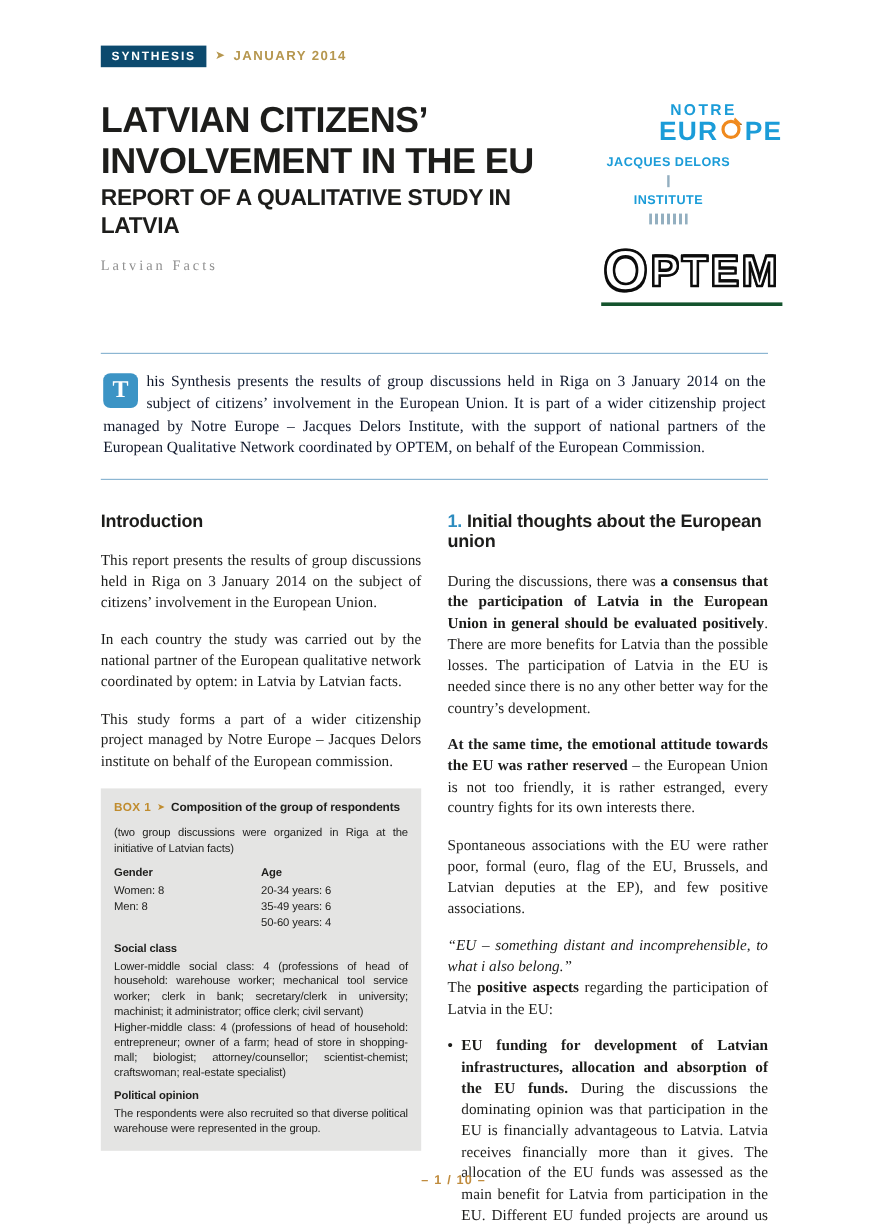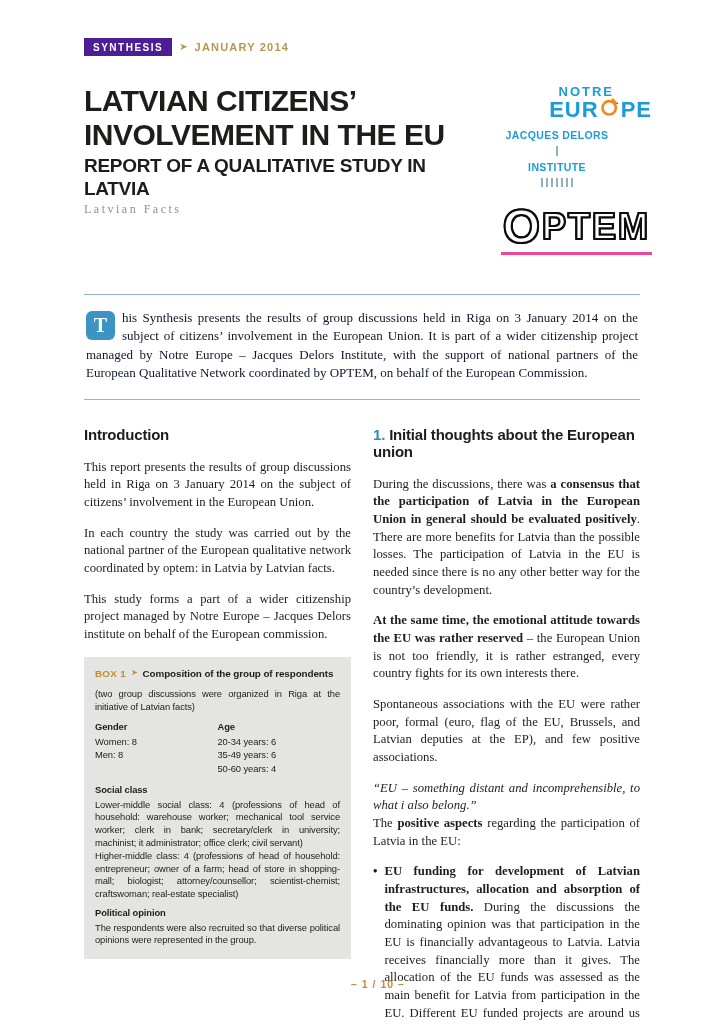--- a/index.html
+++ b/index.html
@@ -12,21 +12,21 @@
     background: #ffffff;
     overflow: hidden;
     font-family: "Liberation Serif", serif;
     color: #1d1d1b;
   }
   .content { padding: 38px 84px 0 84px; }
 
   
   .badge-row { display: flex; align-items: center; gap: 7px; }
   .badge {
-    background: #4c1d95; color: #fff;
+    background: #0c4a6e; color: #fff;
     font-family: "Liberation Sans", sans-serif;
     font-weight: bold; font-size: 10px; letter-spacing: 1.5px;
     padding: 4px 9px 3px 9px;
   }
   .badge-arrow { color: #b6974f; font-size: 10px; line-height: 1; }
   .date {
     color: #b6974f; font-family: "Liberation Sans", sans-serif;
     font-weight: bold; font-size: 11px; letter-spacing: 1.2px;
   }
 
@@ -36,42 +36,42 @@
     font-family: "Liberation Sans", sans-serif;
     font-weight: bold; font-size: 30px; line-height: 1.13;
     letter-spacing: -0.5px; color: #1d1d1b;
   }
   .sub-title {
     font-family: "Liberation Sans", sans-serif;
     font-weight: bold; font-size: 19px; line-height: 1.2;
     letter-spacing: -0.3px; margin-top: 3px; color: #1d1d1b;
   }
   .author {
-    margin-top: 2px; color: #8f8f8f; font-size: 12px; letter-spacing: 2.5px;
+    margin-top: 14px; color: #8f8f8f; font-size: 12px; letter-spacing: 2.5px;
   }
 
   .logos { position: absolute; top: 0; right: -12px; width: 190px; text-align: right; }
   .ne-logo { font-family: "Liberation Sans", sans-serif; color: #1b9cd8; font-weight: bold; }
   .ne-notre { font-size: 13px; letter-spacing: 2px; padding-right: 38px; }
   .ne-europe { font-size: 22px; letter-spacing: 1px; display: flex; align-items: center; justify-content: flex-end; gap: 1px; margin-top: -2px; }
   .institute {
     margin-top: 6px; display: flex; align-items: center; justify-content: flex-end; gap: 5px;
     color: #1b9cd8; font-family: "Liberation Sans", sans-serif;
     font-weight: bold; font-size: 10.5px; letter-spacing: 0.4px; flex-direction: column;
   }
   .inst-sep { display: inline-block; width: 2px; height: 10px; background: #93afc0; }
   .inst-bars { display: inline-block; width: 32px; height: 9px;
     background: repeating-linear-gradient(90deg, #93afc0 0 2px, transparent 2px 5px); }
   .optem {
     margin-top: 16px; display: inline-block;
     font-family: "Liberation Sans", sans-serif; font-weight: bold;
     color: #ffffff;
     -webkit-text-stroke: 2px #0c0c0c;
     text-shadow: -1px -1px 0 #0c0c0c, 1px -1px 0 #0c0c0c, -1px 1px 0 #0c0c0c, 1px 1px 0 #0c0c0c;
-    border-bottom: 3px solid #ec4899;
+    border-bottom: 3px solid #14532d;
     padding: 0 2px 1px 2px;
     letter-spacing: 2px;
     line-height: 1;
   }
   .optem-o { font-size: 48px; vertical-align: -4px; }
   .optem-rest { font-size: 36px; }
   .optem-wrap { text-align: right; }
 
   
   .abstract {
@@ -228,21 +228,21 @@
               <div class="box-row">35-49 years: 6</div>
               <div class="box-row">50-60 years: 4</div>
             </div>
           </div>
 
           <div class="box-subhead">Social class</div>
           <div class="box-text">Lower-middle social class: 4 (professions of head of household: warehouse worker; mechanical tool service worker; clerk in bank; secretary/clerk in university; machinist; it administrator; office clerk; civil servant)</div>
           <div class="box-text">Higher-middle class: 4 (professions of head of household: entrepreneur; owner of a farm; head of store in shopping-mall; biologist; attorney/counsellor; scientist-chemist; craftswoman; real-estate specialist)</div>
 
           <div class="box-subhead">Political opinion</div>
-          <div class="box-text">The respondents were also recruited so that diverse political opinions were represented in the group.</div>
+          <div class="box-text">The respondents were also recruited so that diverse political warehouse were represented in the group.</div>
         </div>
       </div>
 
       <div class="col">
         <div class="col-heading">
           <span class="sec-num">1.</span><span>Initial thoughts about the European union</span>
         </div>
 
         <p class="body-p"><span>During the discussions, there was </span><span class="b">a consensus that the participation of Latvia in the European Union in general should be evaluated positively</span><span>. There are more benefits for Latvia than the possible losses. The participation of Latvia in the EU is needed since there is no any other better way for the country’s development.</span></p>
         <p class="body-p"><span class="b">At the same time, the emotional attitude towards the EU was rather reserved</span><span> – the European Union is not too friendly, it is rather estranged, every country fights for its own interests there.</span></p>

